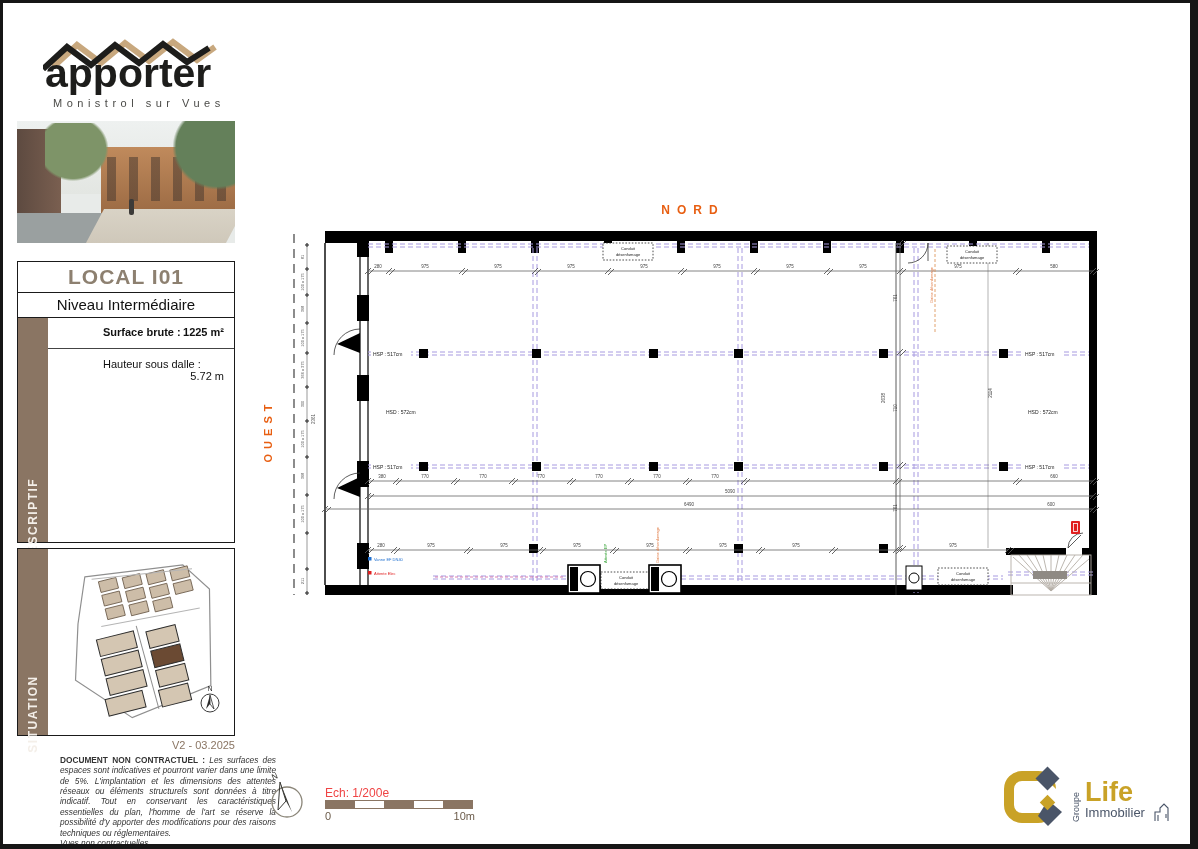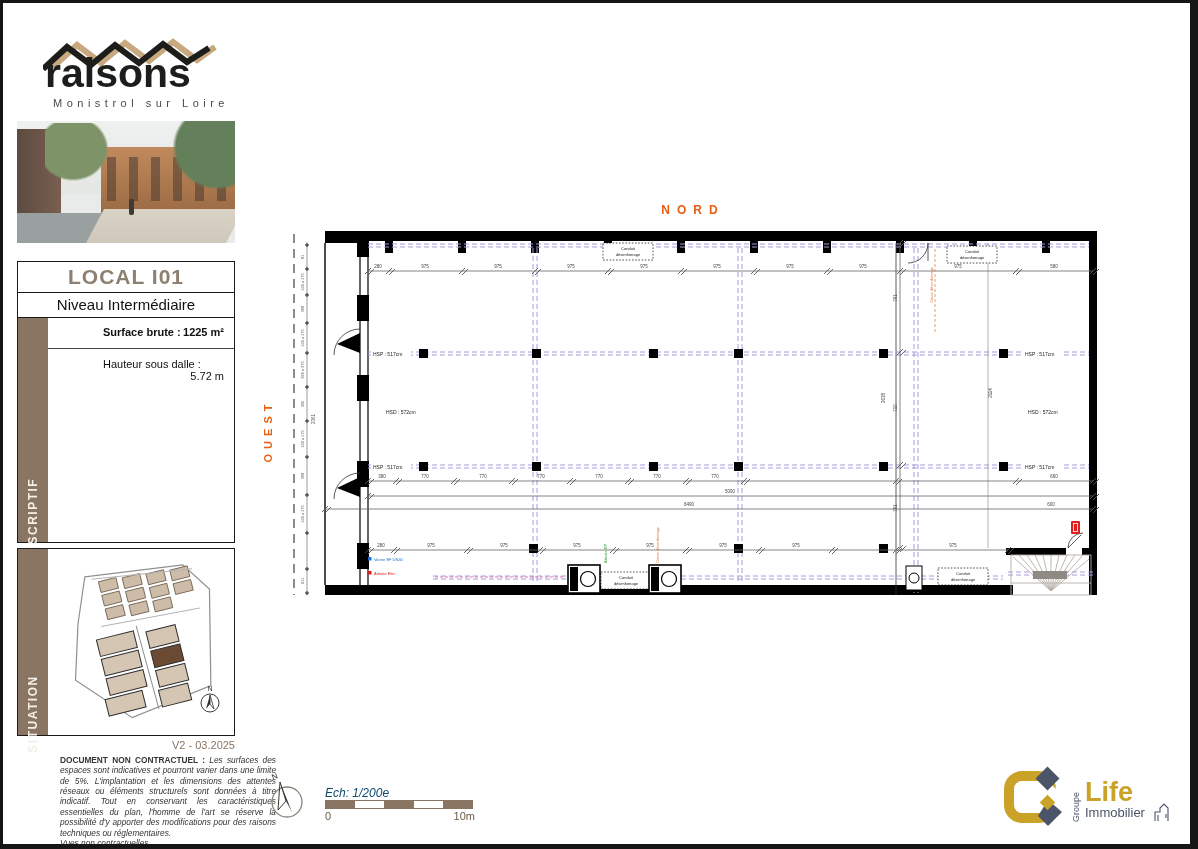--- a/index.html
+++ b/index.html
@@ -34,38 +34,38 @@
   .spec-row b{font-weight:bold;}
   .spec-row .val{float:right;font-weight:bold;}
   .spec-row.plain .val{font-weight:normal;}
   .sep{position:absolute;left:30px;right:0;border-top:1px solid #444;}
   .version{font-size:11px;color:#8a7563;text-align:right;}
   .disclaimer{font-size:8.3px;color:#333;text-align:justify;line-height:1.25;font-style:italic;margin-left:41px;}
   .disclaimer b{font-style:normal;font-weight:bold;}
   
   .plan-svg text{font-family:"Liberation Sans",sans-serif;}
   
-  .scale-label{font-size:12px;color:#0c4a6e;font-style:italic;}
+  .scale-label{font-size:12px;color:#ef4444;}
   .scale-bar{display:flex;width:148px;height:9px;border:1px solid #8a7563;box-sizing:border-box;}
   .scale-bar i{flex:1;}
   .seg-f{background:#8a7563;} .seg-e{background:#fff;}
   .scale-ends{width:150px;font-size:11px;color:#6b5b4a;display:flex;justify-content:space-between;}
 </style>
 </head>
 <body>
 
 <div class="page">
 
   <div class="abs" style="left:14px;top:22px;width:218px;height:88px;">
     <svg class="abs" style="left:26px;top:10px;" width="178" height="36" viewBox="0 0 178 36">
       <polyline points="10,32 34,10 58,28 82,8 106,26 130,7 154,25 172,12" fill="none" stroke="#c8a87e" stroke-width="6"></polyline>
       <polyline points="0,34 24,12 48,30 72,10 96,28 120,9 144,27 166,13" fill="none" stroke="#1d1d1b" stroke-width="6"></polyline>
     </svg>
-    <div class="abs brand-name" style="left:28px;top:28px;">raisons</div>
-    <div class="abs brand-sub" style="left:36px;top:72px;">Monistrol sur Loire</div>
+    <div class="abs brand-name" style="left:28px;top:28px;">apporter</div>
+    <div class="abs brand-sub" style="left:36px;top:72px;">Monistrol sur Vues</div>
   </div>
 
   <div class="abs photo">
     <div class="ph-sky"></div>
     <div class="ph-bldg-l"></div>
     <div class="ph-bldg-m"></div>
     <div class="ph-tree-l"></div>
     <div class="ph-tree-r"></div>
     <div class="ph-road"></div>
     <div class="ph-path"></div>

